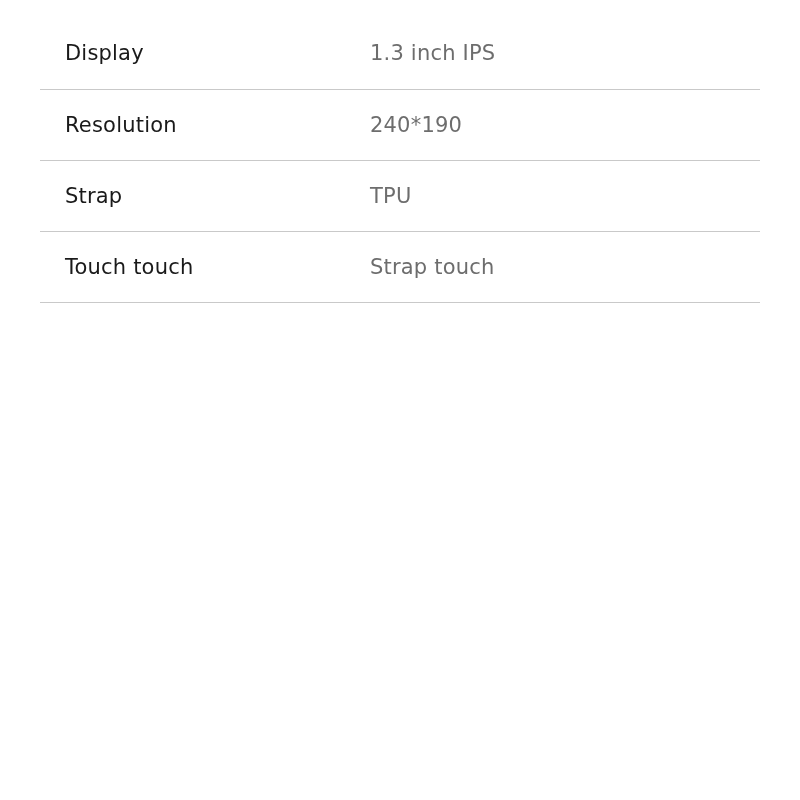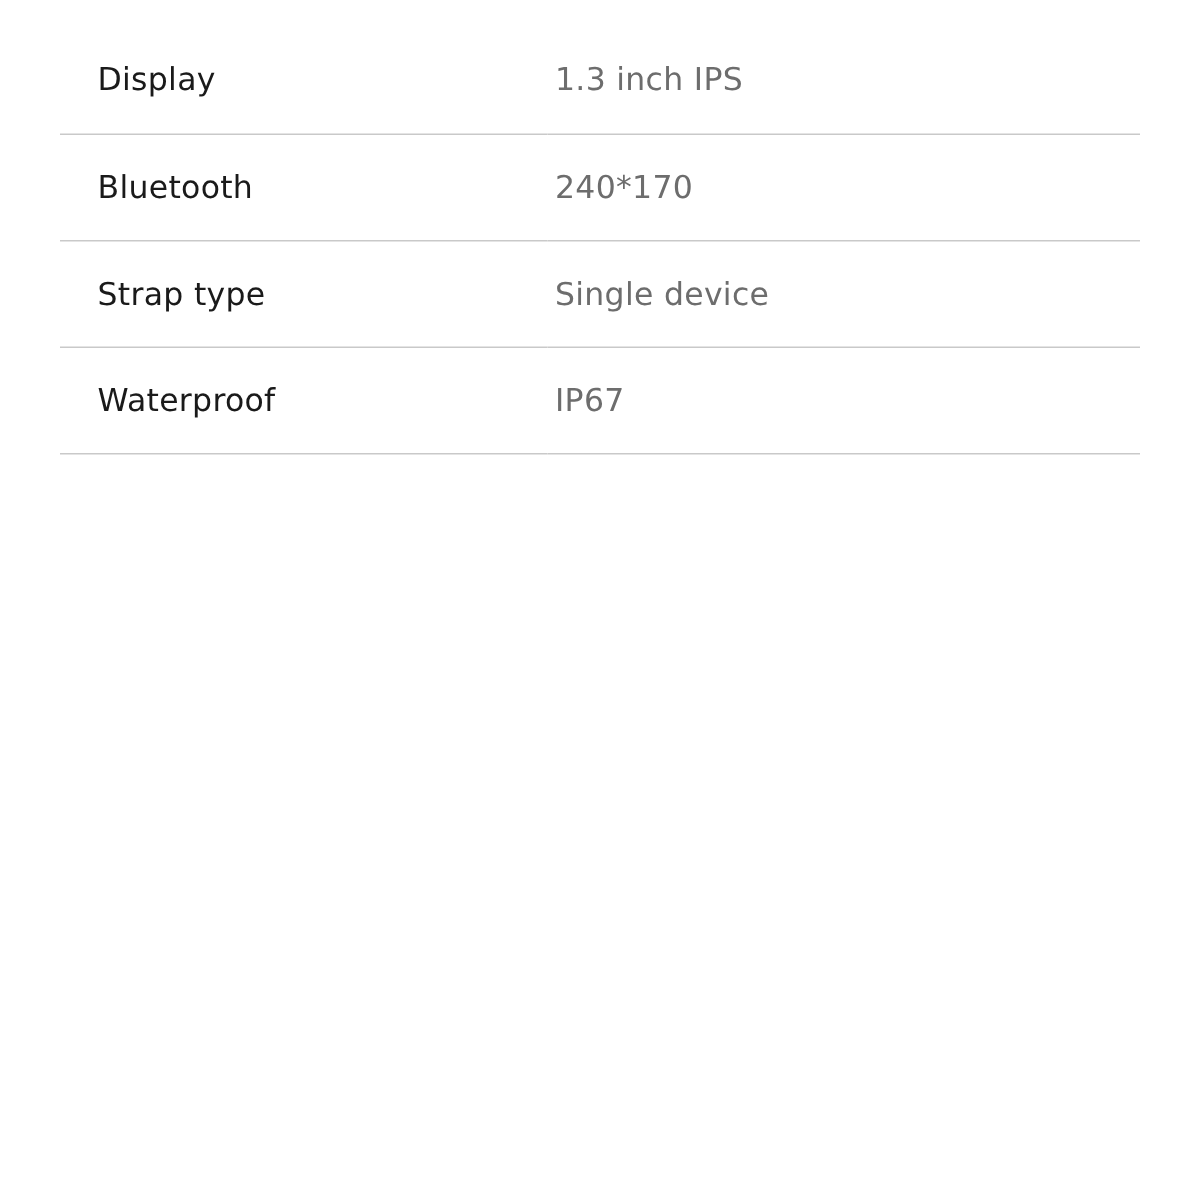--- a/index.html
+++ b/index.html
@@ -54,26 +54,26 @@
 <body>
 
 <div class="spec-sheet">
   <table class="spec-table">
     <tbody>
       <tr class="spec-row">
         <td class="cell-label">Display</td>
         <td class="cell-value">1.3 inch IPS</td>
       </tr>
       <tr class="spec-row">
-        <td class="cell-label">Bluetooth</td>
-        <td class="cell-value">240*170</td>
+        <td class="cell-label">Resolution</td>
+        <td class="cell-value">240*190</td>
       </tr>
       <tr class="spec-row">
-        <td class="cell-label">Strap type</td>
-        <td class="cell-value">Single device</td>
+        <td class="cell-label">Strap</td>
+        <td class="cell-value">TPU</td>
       </tr>
       <tr class="spec-row">
-        <td class="cell-label">Waterproof</td>
-        <td class="cell-value">IP67</td>
+        <td class="cell-label">Touch touch</td>
+        <td class="cell-value">Strap touch</td>
       </tr>
     </tbody>
   </table>
 </div>
 
 </body></html>

